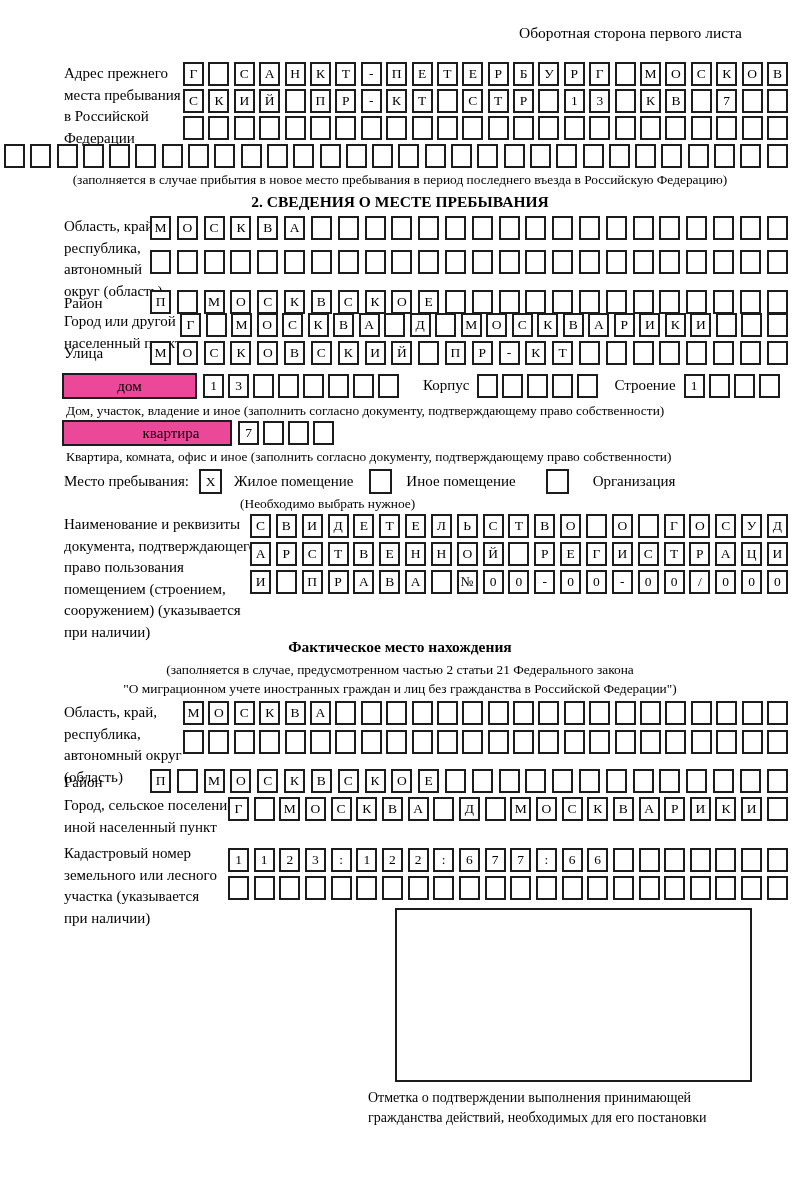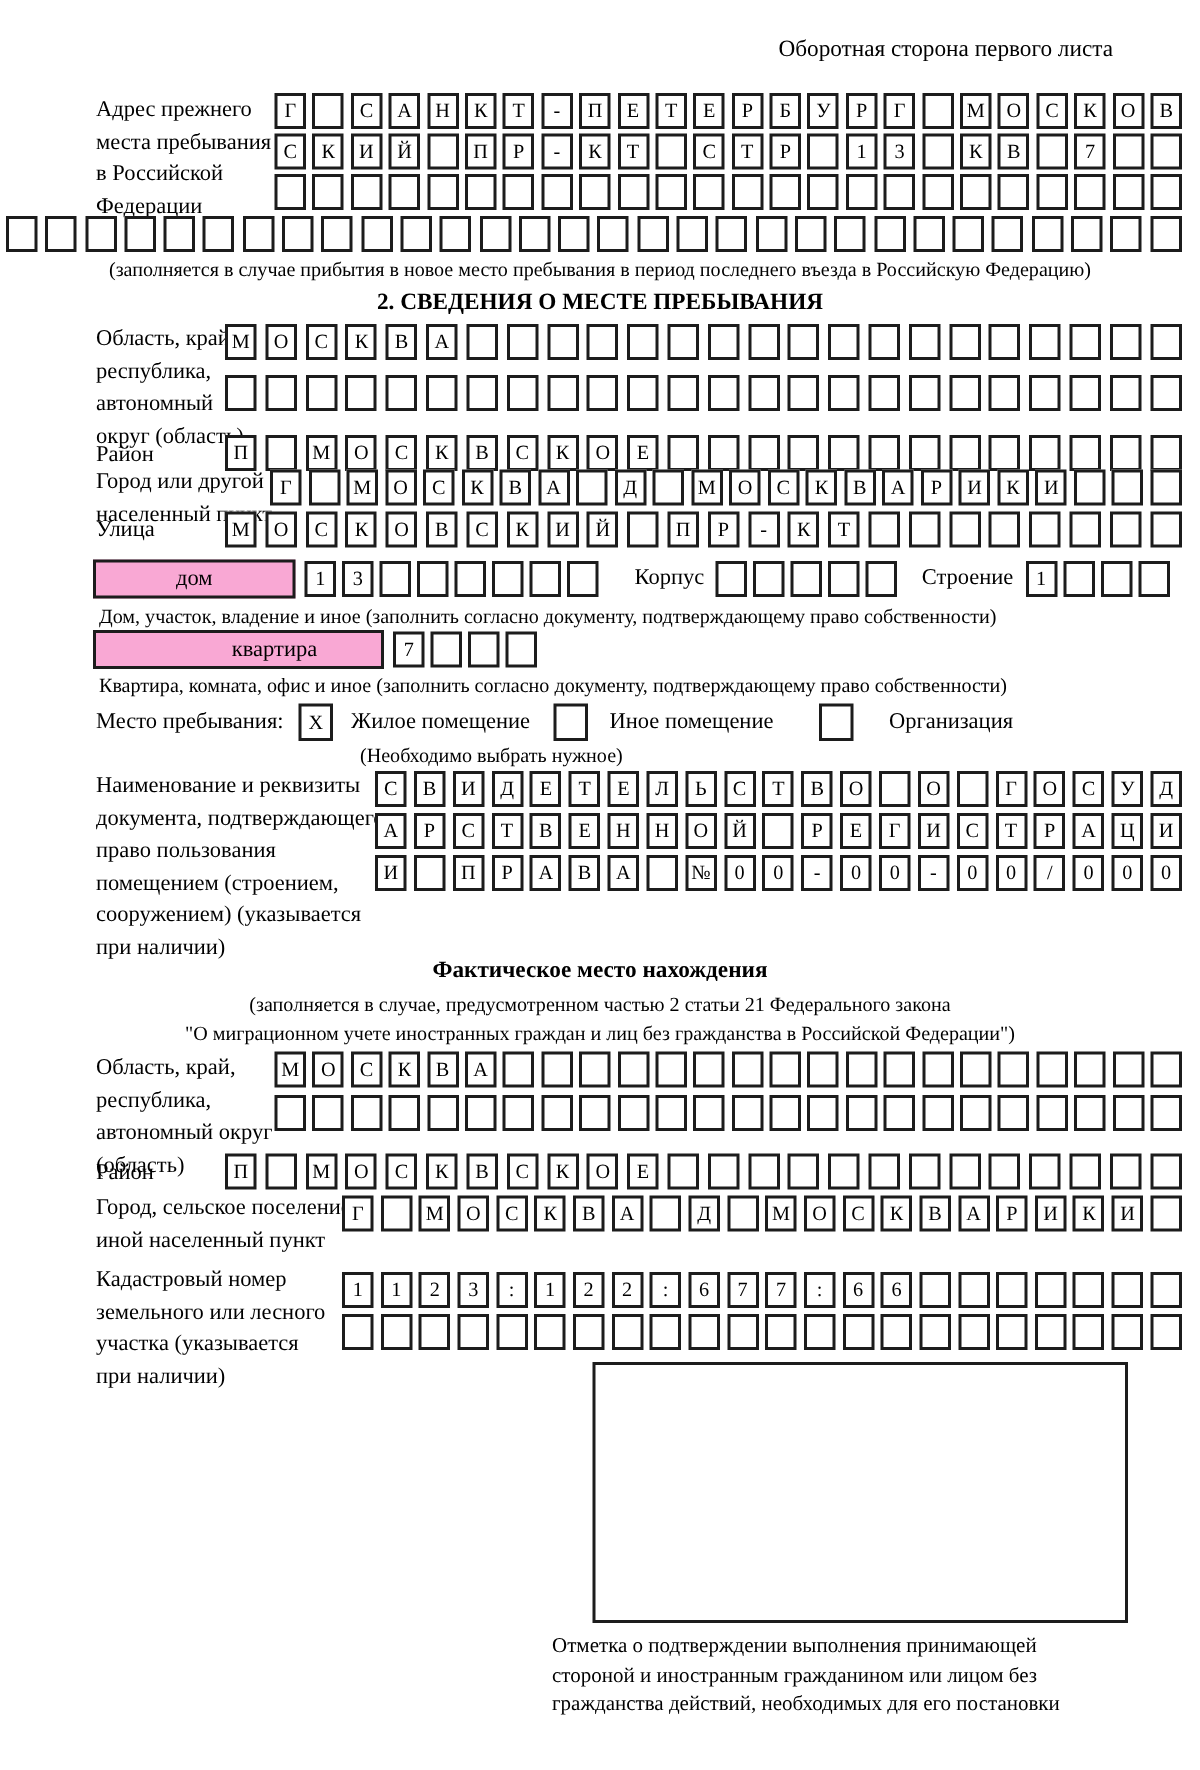--- a/index.html
+++ b/index.html
@@ -17,21 +17,21 @@
   .cellrow .cell{flex:0 0 auto;}
   .cell{
     width:21px;height:24px;box-sizing:border-box;border:2px solid #1c1c1c;
     font-size:13.5px;line-height:20px;text-align:center;background:#fff;
     font-family:"Liberation Serif","DejaVu Serif",serif;
   }
   .inlinerow{position:absolute;display:flex;align-items:center;}
   .inlinerow .cells{display:flex;gap:4px;}
   .fieldbox{
     box-sizing:border-box;border:2px solid #1c1c1c;height:26px;
-    text-align:center;font-size:15px;line-height:22px;background:#f9a8d4;
+    text-align:center;font-size:15px;line-height:22px;background:#ec4899;
   }
   .bigbox{position:absolute;border:2px solid #1c1c1c;box-sizing:border-box;background:#fff;}
   .caption-block div{white-space:nowrap;}
 </style>
 </head>
 <body>
 
 <div class="abs label" style="top:22px;right:58px;font-size:15.5px;">Оборотная сторона первого листа</div>
 
 <div class="abs label caption-block" style="top:63px;left:64px;width:120px;">
@@ -324,21 +324,21 @@
   <div class="cells" style="margin-left:8px;">
       <span class="cell">1</span>
       <span class="cell"></span>
       <span class="cell"></span>
       <span class="cell"></span>
     </div>
 </div>
 <div class="abs small" style="top:403px;left:66px;">Дом, участок, владение и иное (заполнить согласно документу, подтверждающему право собственности)</div>
 
 <div class="inlinerow" style="top:420px;left:62px;">
-  <div class="fieldbox" style="width:194px;padding-left:48px;">квартира</div>
+  <div class="fieldbox" style="width:170px;padding-left:48px;">квартира</div>
   <div class="cells" style="margin-left:6px;">
       <span class="cell">7</span>
       <span class="cell"></span>
       <span class="cell"></span>
       <span class="cell"></span>
     </div>
 </div>
 <div class="abs small" style="top:449px;left:66px;">Квартира, комната, офис и иное (заполнить согласно документу, подтверждающему право собственности)</div>
 
 <div class="inlinerow" style="top:469px;left:64px;">
@@ -601,15 +601,14 @@
     <span class="cell"></span>
     <span class="cell"></span>
     <span class="cell"></span>
     <span class="cell"></span>
     <span class="cell"></span>
   </div>
 
 <div class="bigbox" style="left:395px;top:908px;width:357px;height:174px;"></div>
 <div class="abs caption-block" style="top:1088px;left:368px;width:412px;text-align:left;font-size:14px;line-height:19.5px;">
     <div>Отметка о подтверждении выполнения принимающей</div>
-    <div>стороной и иностранным гражданином или лицом без</div>
     <div>гражданства действий, необходимых для его постановки</div>
   </div>
 
 </body></html>

